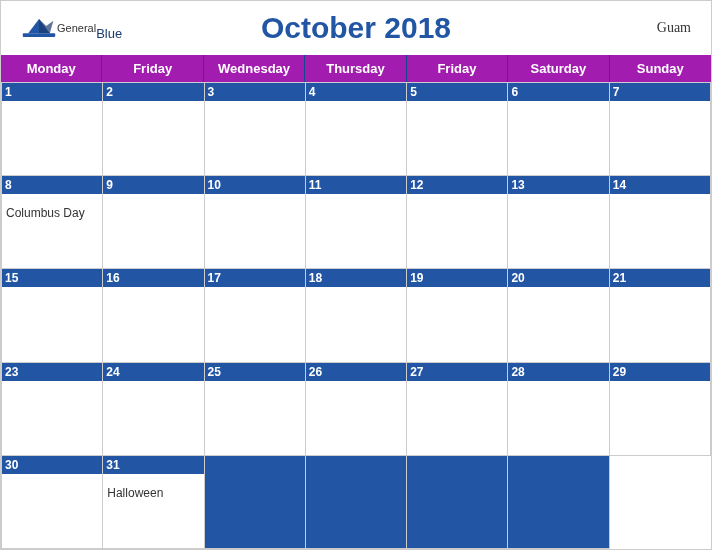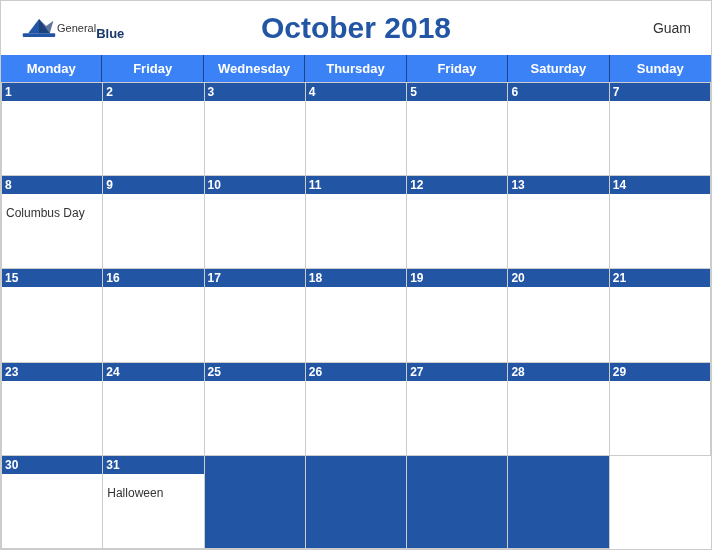--- a/index.html
+++ b/index.html
@@ -36,21 +36,21 @@
       line-height: 1;
     }
     .logo-general {
       font-size: 11px;
       color: #333;
       font-weight: normal;
     }
     .logo-blue {
       font-size: 13px;
       color: #1a3a6e;
-      font-weight: bold;
+      font-weight: normal;
       margin-top: 11px;
     }
     .logo-icon {
       width: 36px;
       height: 28px;
       margin-bottom: 2px;
     }
     .title-area {
       text-align: right;
     }
@@ -59,25 +59,26 @@
       color: #2255a4;
       font-weight: bold;
     }
     .region-label {
       position: absolute;
       right: 20px;
       top: 50%;
       transform: translateY(-50%);
       font-size: 14px;
       color: #333;
+      font-family: Liberation Serif, serif;
     }
     .day-headers {
       display: grid;
       grid-template-columns: repeat(7, 1fr);
-      background: #3b82f6;
+      background: #a21caf;
     }
     .day-header {
       color: #fff;
       text-align: center;
       padding: 6px 0;
       font-size: 13px;
       font-weight: bold;
       border-right: 1px solid #1a4490;
     }
     .day-header:last-child {

